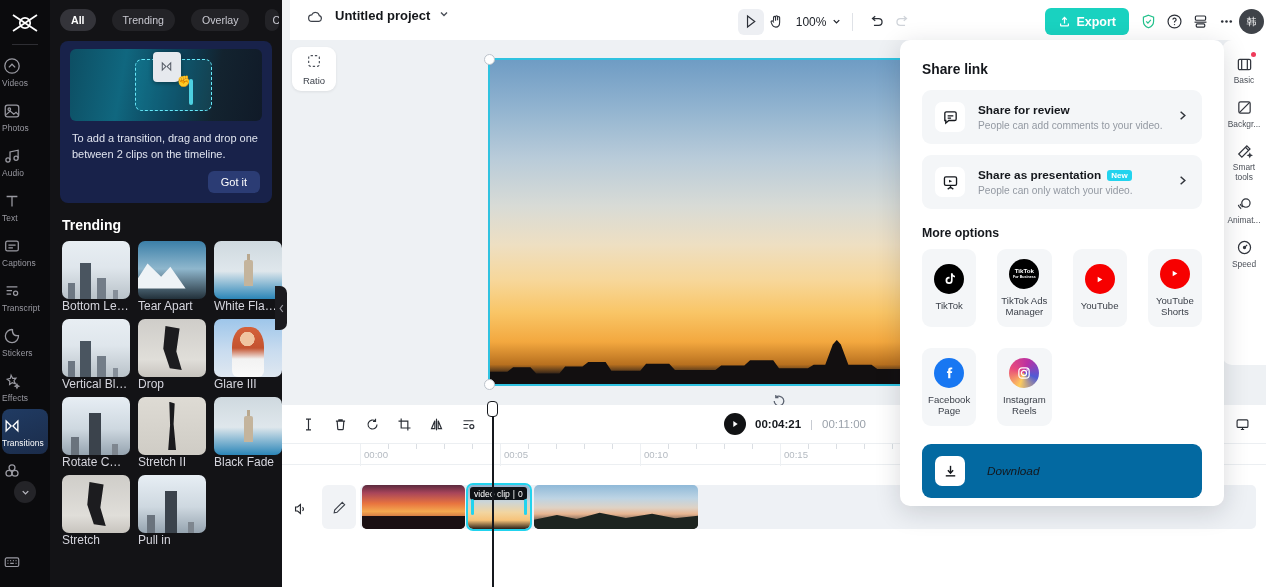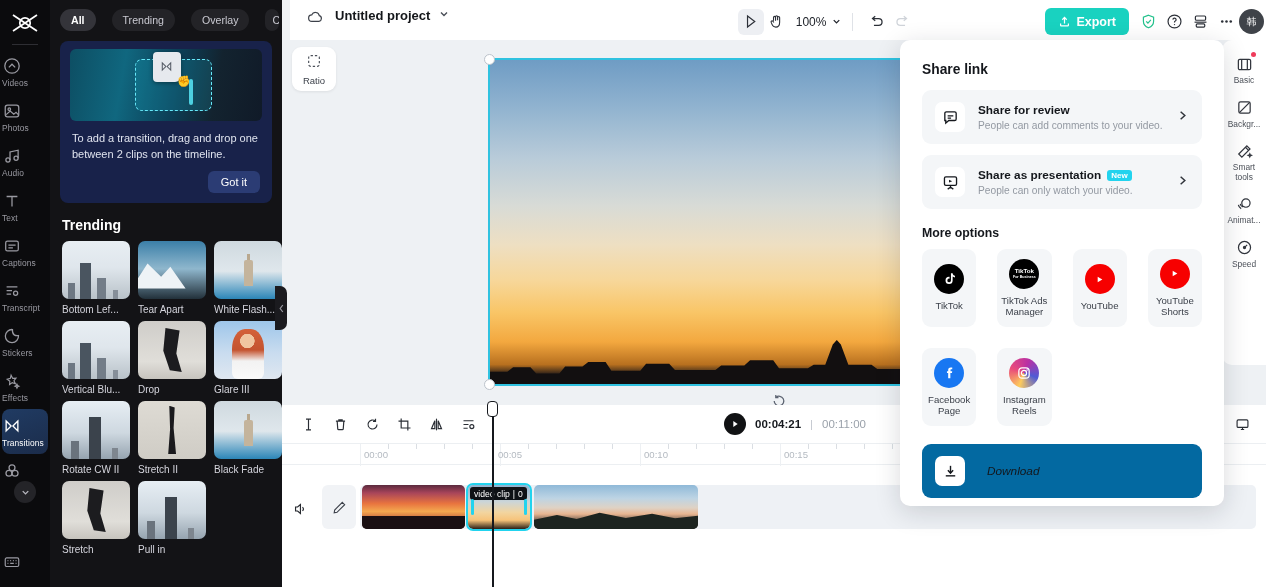--- a/index.html
+++ b/index.html
@@ -69,21 +69,21 @@
   #promo-text { color:#dfe3ee; font-size:11px; line-height:15.5px; padding:10px 12px 0; }
   #promo-btn {
     margin:9px 12px 0 auto; width:fit-content; background:#2b3c74; color:#fff;
     font-size:11px; padding:5px 13px; border-radius:6px; cursor:pointer;
   }
 
   #trending-title { color:#fff; font-size:14px; font-weight:bold; padding:14px 0 8px 12px; }
   #grid { display:grid; grid-template-columns:repeat(3,68px); gap:6px 8px; padding:0 0 10px 12px; }
   .gcell { cursor:pointer; }
   .gthumb { width:68px; height:58px; border-radius:7px; overflow:hidden; position:relative; }
-  .glabel { color:#d5d5dd; font-size:10px; margin-top:5px; white-space:nowrap; overflow:hidden; text-overflow:ellipsis; width:68px; }
+  .glabel { color:#d5d5dd; font-size:12px; white-space:nowrap; overflow:hidden; text-overflow:ellipsis; width:68px; }
 
   
   .t-city   { background:linear-gradient(180deg,#e8eef3 0%,#dfe6ec 46%,#b9c2c9 100%); }
   .t-city::after{ content:""; position:absolute; left:26%; bottom:0; width:16%; height:62%;
      background:#4a5560; box-shadow:-14px 18px 0 -2px #6d7782, 16px 14px 0 -1px #737d88, 30px 24px 0 -3px #868f99; }
   .t-mount  { background:linear-gradient(180deg,#3b7fa8 0%,#8fb7cd 48%,#22303a 100%); }
   .t-mount::after{ content:""; position:absolute; left:-10%; bottom:18%; width:80%; height:48%;
      background:#eef3f6; clip-path:polygon(0 100%,30% 10%,55% 58%,72% 22%,100% 100%); }
   .t-tower  { background:linear-gradient(180deg,#cfd9df 0%,#dfe7ec 52%,#2b86b8 100%); }
   .t-tower::after{ content:""; position:absolute; left:44%; bottom:22%; width:13%; height:45%;
@@ -640,21 +640,21 @@
   </div>
 
   <div id="ruler">
     <div class="rtick major" style="left:78px"></div>
       <div class="rlabel" style="left:82px">00:00</div>
     <div class="rtick" style="left:106px"></div>
       <div class="rtick" style="left:134px"></div>
       <div class="rtick" style="left:162px"></div>
       <div class="rtick" style="left:190px"></div>
     <div class="rtick major" style="left:218px"></div>
-      <div class="rlabel" style="left:216px">00:05</div>
+      <div class="rlabel" style="left:222px">00:05</div>
     <div class="rtick" style="left:246px"></div>
       <div class="rtick" style="left:274px"></div>
       <div class="rtick" style="left:302px"></div>
       <div class="rtick" style="left:330px"></div>
     <div class="rtick major" style="left:358px"></div>
       <div class="rlabel" style="left:362px">00:10</div>
     <div class="rtick" style="left:386px"></div>
       <div class="rtick" style="left:414px"></div>
       <div class="rtick" style="left:442px"></div>
       <div class="rtick" style="left:470px"></div>

